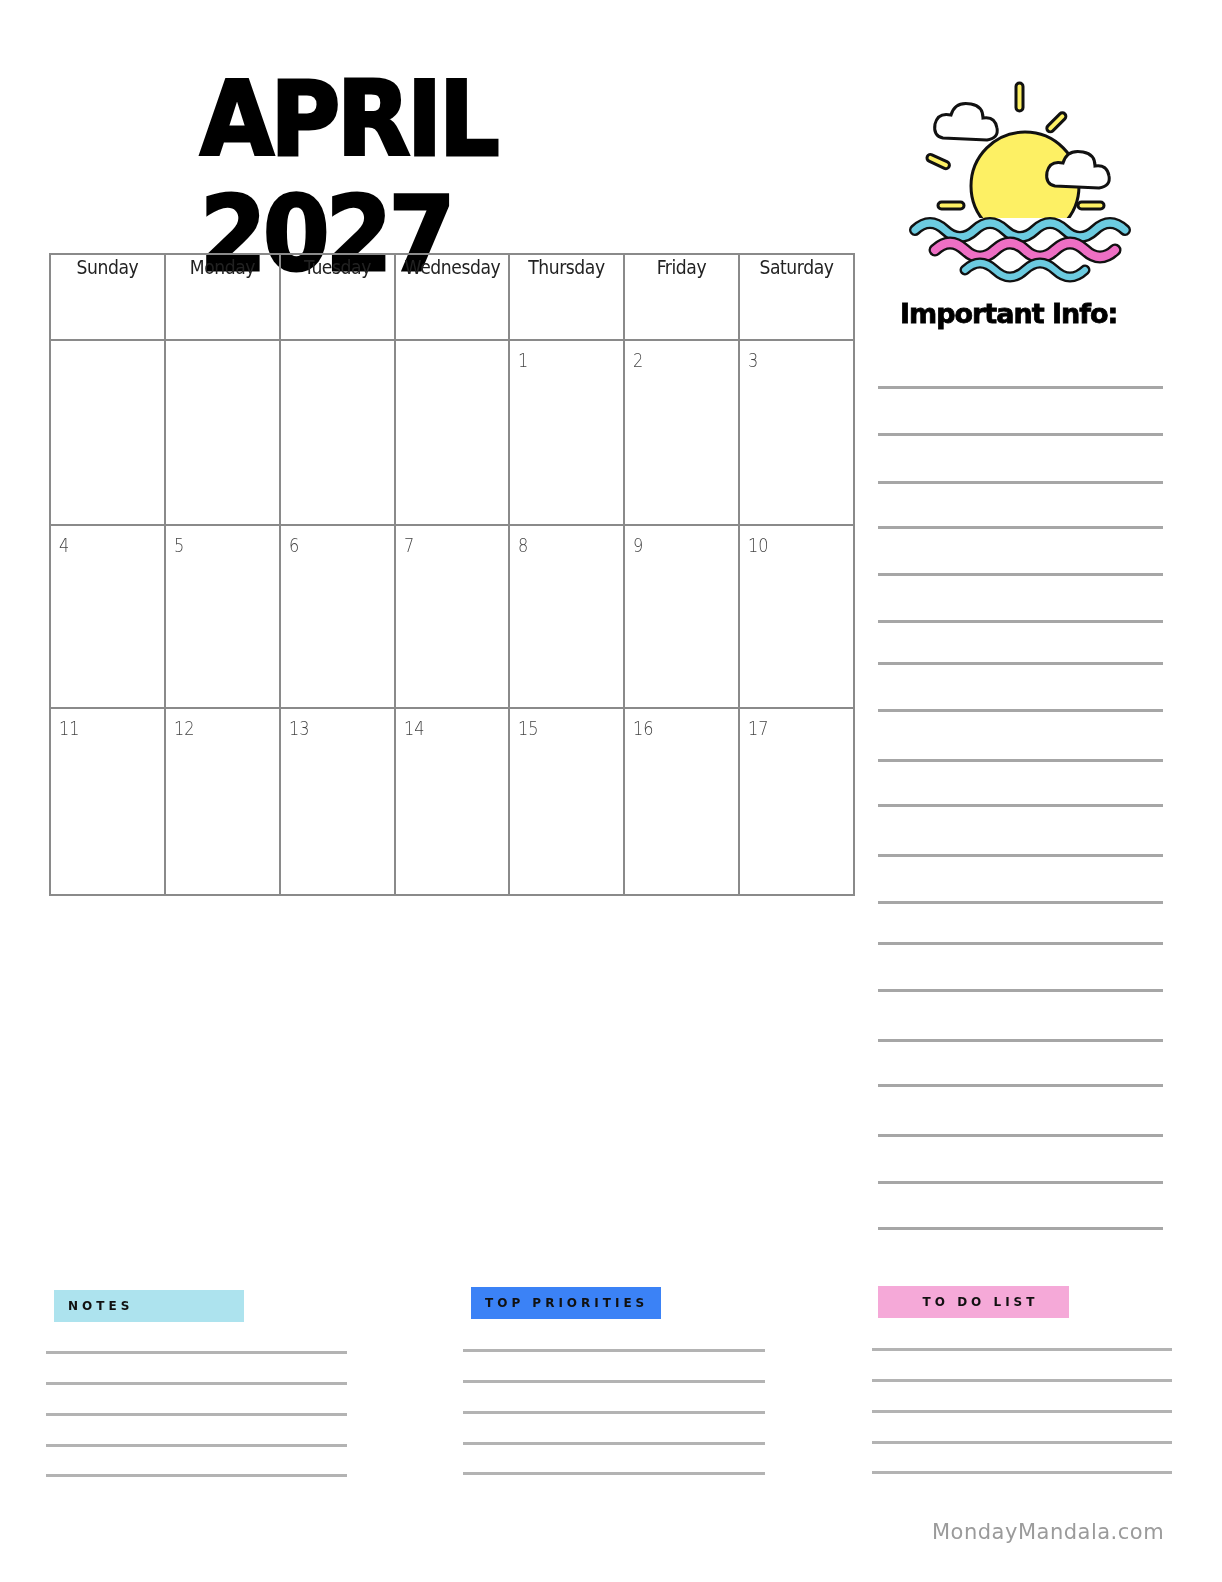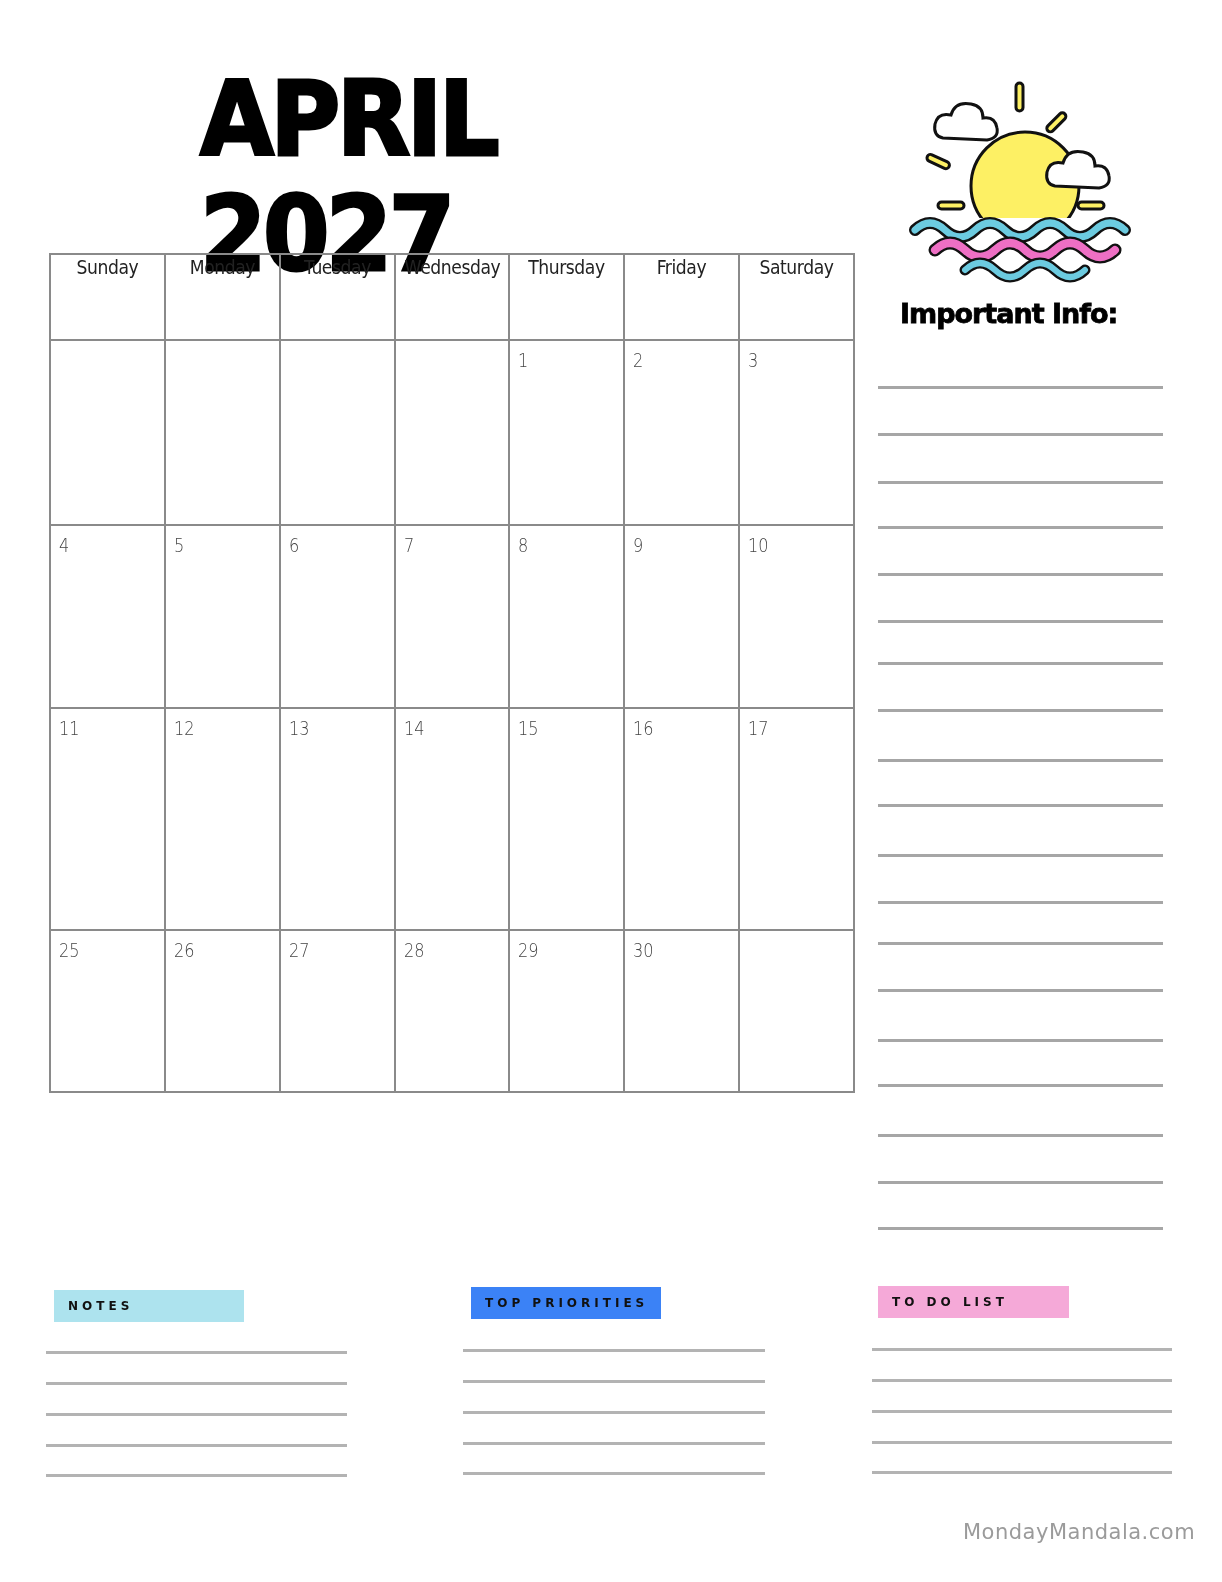--- a/index.html
+++ b/index.html
@@ -9,21 +9,21 @@
   .info-title { position:absolute; left:900px; top:298px; width:240px; text-align:left; font-weight:900; font-size:27px; letter-spacing:-1px; color:#000; -webkit-text-stroke:0.8px #000; }
   .info-line { position:absolute; left:878px; width:285px; height:3px; background:#a6a6a6; }
   table.cal { position:absolute; left:49px; top:253px; width:806px; border-collapse:collapse; table-layout:fixed;border-radius:26px; }
   table.cal th, table.cal td { border:2.5px solid #8a8a8a; padding:0; vertical-align:top; }
   table.cal th { height:84px; font-weight:normal; font-size:20px; color:#222; font-family:"DejaVu Sans", sans-serif; letter-spacing:-0.5px; }
   table.cal th span { display:block; transform:scaleX(0.86); }
   table.cal td { position:relative; }
   .daynum { position:absolute; left:8px; top:8px; font-size:19px; color:#444; font-family:"DejaVu Sans", sans-serif; font-weight:300; transform:scaleX(0.85); transform-origin:left top; }
   .label-chip { position:absolute; height:32px; font-family:"DejaVu Sans", sans-serif; font-weight:bold; font-size:12px; letter-spacing:4px; color:#111; line-height:32px; padding-left:14px; box-sizing:border-box; }
   .rule { position:absolute; height:3px; background:#b3b3b3; }
-  .footer { position:absolute; left:963px; top:1520px; font-size:21px; color:#9b9b9b; letter-spacing:0.5px; font-family:"DejaVu Sans", sans-serif; }
+  .footer { position:absolute; left:932px; top:1520px; font-size:21px; color:#9b9b9b; letter-spacing:0.5px; font-family:"DejaVu Sans", sans-serif; }
 </style>
 </head>
 <body>
 
 <div class="title">APRIL 2027</div>
 
 <svg class="illus" viewBox="0 0 230 210">
   <g stroke="#111" stroke-width="3" stroke-linecap="round" fill="#fdf064">
     <rect x="111" y="5" width="7" height="28" rx="3.5"></rect>
     <rect x="148" y="32" width="7" height="24" rx="3.5" transform="rotate(45 151 44)"></rect>
@@ -136,21 +136,21 @@
         <td>
           <span class="daynum">8</span>
         </td>
         <td>
           <span class="daynum">9</span>
         </td>
         <td>
           <span class="daynum">10</span>
         </td>
       </tr>
-      <tr style="height: 222px; padding-left: 33px;">
+      <tr style="height: 187px; padding-left: 33px;">
         <td>
           <span class="daynum">11</span>
         </td>
         <td>
           <span class="daynum">12</span>
         </td>
         <td>
           <span class="daynum">13</span>
         </td>
         <td>
@@ -159,49 +159,26 @@
         <td>
           <span class="daynum">15</span>
         </td>
         <td>
           <span class="daynum">16</span>
         </td>
         <td>
           <span class="daynum">17</span>
         </td>
       </tr>
-      <tr style="height: 162px;">
-        <td>
-          <span class="daynum">25</span>
-        </td>
-        <td>
-          <span class="daynum">26</span>
-        </td>
-        <td>
-          <span class="daynum">27</span>
-        </td>
-        <td>
-          <span class="daynum">28</span>
-        </td>
-        <td>
-          <span class="daynum">29</span>
-        </td>
-        <td>
-          <span class="daynum">30</span>
-        </td>
-        <td>
-          <span class="daynum"></span>
-        </td>
-      </tr>
     </tbody>
 </table>
 
 <div class="label-chip" style="left:54px; top:1290px; width:190px; background:#ade3ee;">NOTES</div>
 <div class="label-chip" style="left:471px; top:1287px; width:190px; background:#3b82f6;">TOP PRIORITIES</div>
-<div class="label-chip" style="left:878px; top:1286px; width:191px; background:#f5a9d8;">TO DO LIST</div>
+<div class="label-chip" style="left:878px; top:1286px; width:191px; background:#f5a9d8;text-align:center;">TO DO LIST</div>
 
 <div id="section-lines">
     <div class="rule" style="left: 46px; top: 1351px; width: 301px;"></div>
     <div class="rule" style="left: 46px; top: 1382px; width: 301px;"></div>
     <div class="rule" style="left: 46px; top: 1413px; width: 301px;"></div>
     <div class="rule" style="left: 46px; top: 1444px; width: 301px;"></div>
     <div class="rule" style="left: 46px; top: 1474px; width: 301px;"></div>
     <div class="rule" style="left: 463px; top: 1349px; width: 302px;"></div>
     <div class="rule" style="left: 463px; top: 1380px; width: 302px;"></div>
     <div class="rule" style="left: 463px; top: 1411px; width: 302px;"></div>

